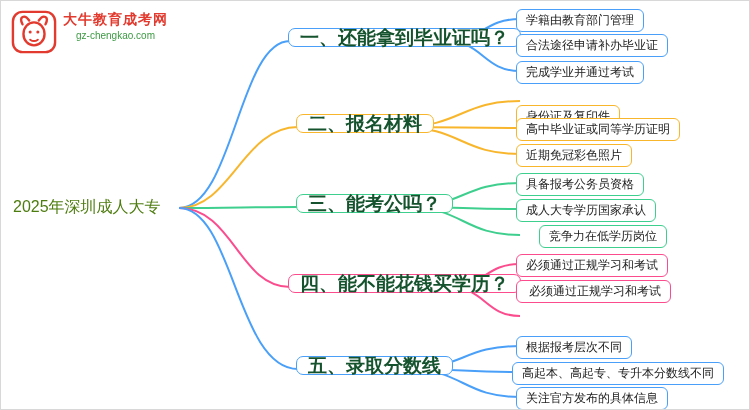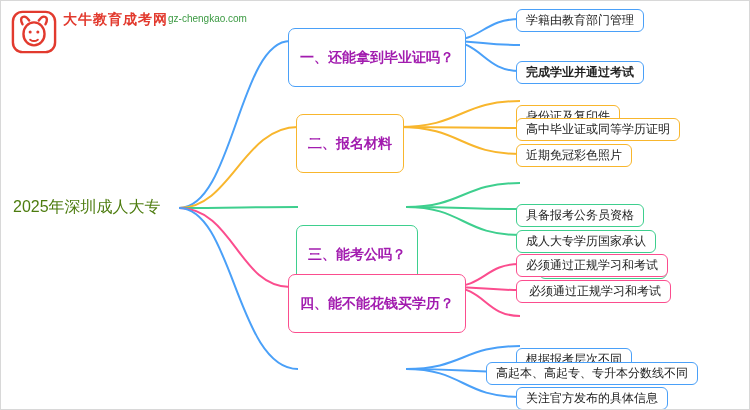--- a/index.html
+++ b/index.html
@@ -8,33 +8,33 @@
     border:1px solid #d8d8d8;box-sizing:border-box;overflow:hidden;
     font-family:"Liberation Sans","DejaVu Sans",sans-serif;
   }
   .edges{position:absolute;left:0;top:0;width:750px;height:410px;}
   .node{
     position:absolute;background:#ffffff;border:1px solid #000000;
     border-radius:6px;padding:3px 9px;font-size:12px;line-height:15px;
     color:#222;white-space:nowrap;box-sizing:border-box;z-index:2;
   }
   .branch{
-    font-size:14px;line-height:17px;font-weight:bold;color:#a21caf;
-    padding:20px 11px;border-radius:7px;
+    font-size:19px;line-height:17px;font-weight:bold;color:#14532d;
+    padding:0 11px;border-radius:7px;
   }
   .b-blue{border-color:#4AA0F8;}
   .b-yellow{border-color:#F8B62D;}
-  .b-green{border-color:#3ECF8E;margin-top:31px;}
+  .b-green{border-color:#3ECF8E;}
   .b-pink{border-color:#FB4D8E;}
   .central{
     position:absolute;left:12px;top:196px;font-size:16px;line-height:20px;
     color:#4d7c0f;font-weight:500;z-index:2;white-space:nowrap;
   }
   .logo{position:absolute;left:10px;top:8px;display:flex;align-items:flex-start;z-index:3;}
-  .logo-text{margin-left:6px;display:flex;flex-direction:row;align-items:center;}
+  .logo-text{margin-left:6px;display:flex;flex-direction:column;align-items:center;}
   .logo-brand{color:#E23A2E;font-weight:bold;font-size:14px;line-height:20px;letter-spacing:1px;}
   .logo-domain{color:#3C9A43;font-size:10px;line-height:14px;}
 </style>
 </head>
 <body>
 
 <div class="stage">
 
   <svg class="edges" viewBox="0 0 750 410" fill="none">
 
@@ -82,32 +82,34 @@
       <span class="logo-domain">gz-chengkao.com</span>
     </span>
   </div>
 
   <div class="central">2025年深圳成人大专</div>
 
   <div class="node branch b-blue" style="left:287px;top:27px;">一、还能拿到毕业证吗？</div>
   <div class="node branch b-yellow" style="left:295px;top:113px;">二、报名材料</div>
   <div class="node branch b-green" style="left:295px;top:193px;text-align:center;">三、能考公吗？</div>
   <div class="node branch b-pink" style="left:287px;top:273px;">四、能不能花钱买学历？</div>
+  <div class="node branch b-blue" style="left:295px;top:355px;">五、录取分数线</div>
 
   <div class="node b-blue" style="left:515px;top:8px;">学籍由教育部门管理</div>
-  <div class="node b-blue" style="left:515px;top:60px;font-weight:bold;">完成学业并通过考试</div>
+  <div class="node b-blue" style="left:515px;top:33px;">合法途径申请补办毕业证</div>
+  <div class="node b-blue" style="left:515px;top:60px;">完成学业并通过考试</div>
 
   <div class="node b-yellow" style="left:515px;top:104px;">身份证及复印件</div>
   <div class="node b-yellow" style="left:515px;top:117px;">高中毕业证或同等学历证明</div>
   <div class="node b-yellow" style="left:515px;top:143px;">近期免冠彩色照片</div>
 
   <div class="node b-green" style="left:515px;top:172px;">具备报考公务员资格</div>
   <div class="node b-green" style="left:515px;top:198px;">成人大专学历国家承认</div>
   <div class="node b-green" style="left:538px;top:224px;">竞争力在低学历岗位</div>
 
   <div class="node b-pink" style="left:515px;top:253px;">必须通过正规学习和考试</div>
   <div class="node b-pink" style="left:515px;top:279px;padding-left:12px;">必须通过正规学习和考试</div>
 
-  <div class="node b-blue" style="left:515px;top:335px;margin-top:12px;">根据报考层次不同</div>
-  <div class="node b-blue" style="left:485px;top:361px;">高起本、高起专、专升本分数线不同</div>
+  <div class="node b-blue" style="left:515px;top:335px;">根据报考层次不同</div>
+  <div class="node b-blue" style="left:511px;top:361px;">高起本、高起专、专升本分数线不同</div>
   <div class="node b-blue" style="left:515px;top:386px;">关注官方发布的具体信息</div>
 
 </div>
 
 </body></html>

